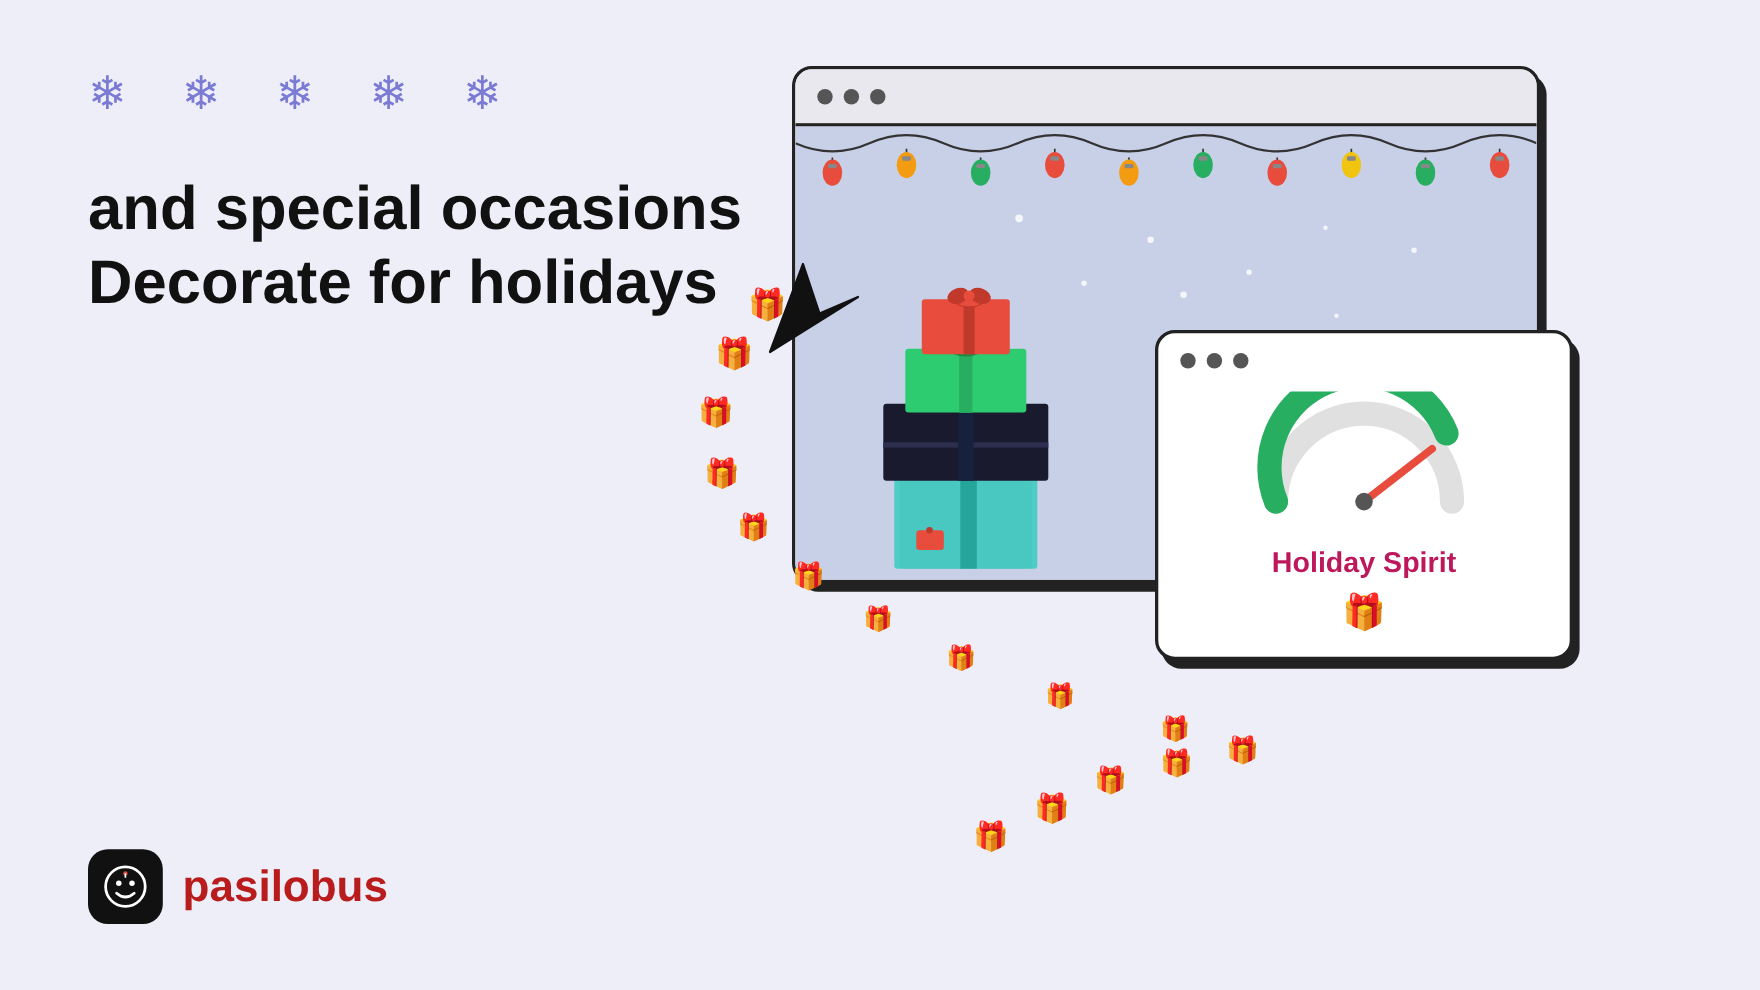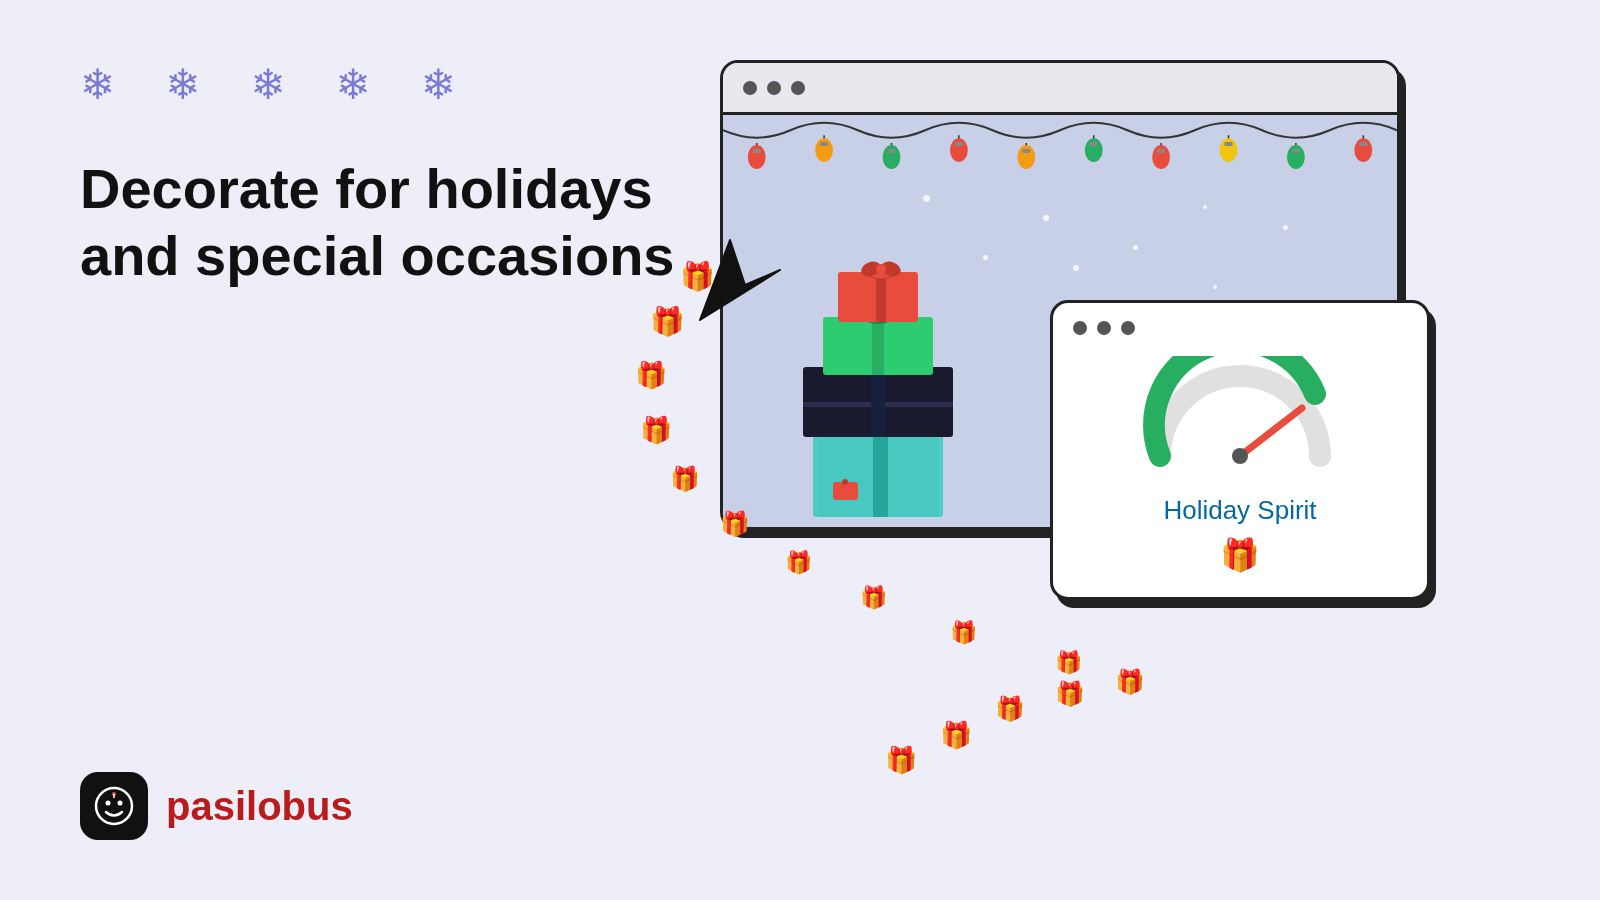--- a/index.html
+++ b/index.html
@@ -145,22 +145,22 @@
       display: flex;
       align-items: center;
       padding: 0 20px;
       gap: 10px;
     }
     .gauge-svg-area {
       margin-top: 30px;
     }
     .gauge-label {
       font-size: 26px;
-      font-weight: 400;
-      color: #0369a1;
+      font-weight: 700;
+      color: #be185d;
       margin-top: 5px;
     }
     .gauge-gift {
       font-size: 32px;
     }
 
     
     .arrow-svg {
       position: absolute;
       top: 230px;
@@ -180,22 +180,22 @@
 
 <div class="snowflakes">
   <span class="snowflake">❄</span>
   <span class="snowflake">❄</span>
   <span class="snowflake">❄</span>
   <span class="snowflake">❄</span>
   <span class="snowflake">❄</span>
 </div>
 
 <div class="main-heading">
+  <div>and special occasions</div>
   <div>Decorate for holidays</div>
-  <div>and special occasions</div>
 </div>
 
 <div class="logo-area">
   <div class="logo-icon">
     <svg width="44" height="44" viewBox="0 0 44 44">
       <circle cx="22" cy="22" r="18" fill="none" stroke="white" stroke-width="2.5"></circle>
       <circle cx="16" cy="19" r="2.5" fill="white"></circle>
       <circle cx="28" cy="19" r="2.5" fill="white"></circle>
       <path d="M14 28 Q22 35 30 28" stroke="white" stroke-width="2.5" fill="none" stroke-linecap="round"></path>
       <circle cx="22" cy="10" r="2" fill="#e74c3c"></circle>

